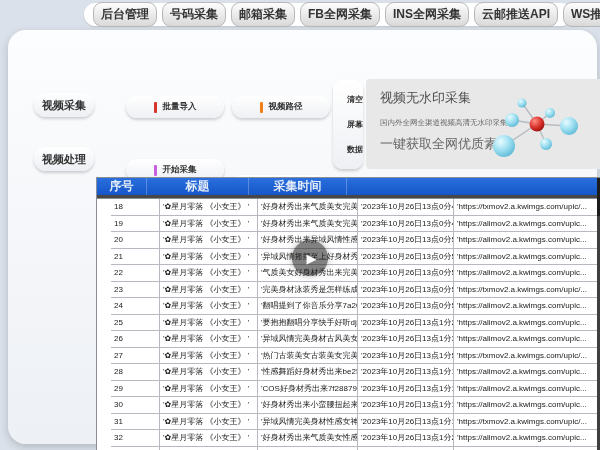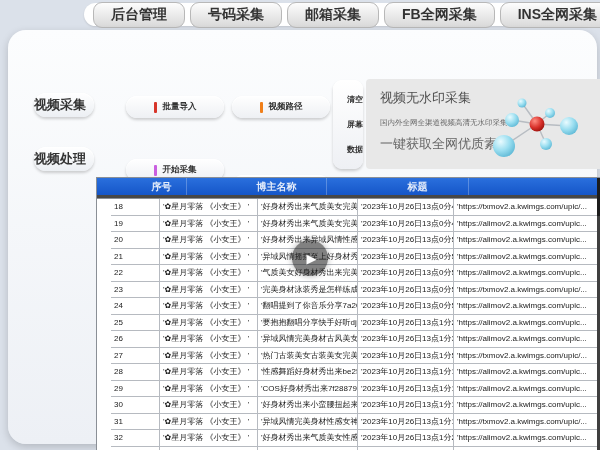--- a/index.html
+++ b/index.html
@@ -4,33 +4,33 @@
 <style>
   * { margin:0; padding:0; box-sizing:border-box; }
   html,body { width:600px; height:450px; overflow:hidden; }
   body { font-family:"Liberation Sans", sans-serif; background:#dbe1ea; }
   .stage { position:relative; width:600px; height:450px; }
 
   
   .navbar { position:absolute; left:84px; top:3px; width:488px; height:23px;
     background:#ffffff; border-radius:12px; display:flex; align-items:center;
     gap:5px; padding-left:9px; box-shadow:0 1px 2px rgba(0,0,0,.12); }
-  .tab { font-size:14px; font-weight:bold; color:#333; padding:3px 17px;
+  .tab { font-size:12px; font-weight:bold; color:#333; padding:3px 7px;
     background:linear-gradient(#fdfdfd,#d9d9d9); border:1px solid #b8b8b8;
     border-radius:9px; white-space:nowrap; cursor:pointer; }
   .tab.active { background:linear-gradient(#4aa0f7,#0e66d9); border-color:#0a56be; color:#fff; }
 
   
   .window { position:absolute; left:8px; top:30px; width:589px; height:414px;
     background:linear-gradient(180deg,#fcfdfe,#edf0f5); border-radius:18px;
     box-shadow:0 3px 8px rgba(0,0,0,.18); }
 
   .side-btn { position:absolute; width:60px; height:24px; border-radius:12px;
     background:linear-gradient(#ffffff,#eceff3); box-shadow:0 2px 3px rgba(0,0,0,.18), inset 0 1px 0 #fff;
-    font-size:13px; font-weight:bold; color:#333; display:flex; align-items:center; cursor:pointer;}
+    font-size:11px; font-weight:bold; color:#333; display:flex; align-items:center; justify-content:center; cursor:pointer;}
   .sb1 { left:26px; top:63px; } .sb2 { left:26px; top:117px; }
 
   .tool-btn { position:absolute; width:98px; height:22px; border-radius:11px;
     background:linear-gradient(#ffffff,#eef0f4); box-shadow:0 2px 3px rgba(0,0,0,.18), inset 0 1px 0 #fff;
     display:flex; align-items:center; justify-content:center; gap:6px; cursor:pointer; }
   .tool-btn .accent { width:3px; height:11px; border-radius:1px; }
   .tool-btn .lbl { font-size:8.5px; font-weight:bold; color:#333; }
   .tb0 { left:118px; top:66px; } .tb1 { left:224px; top:66px; }
   .tb2 { left:118px; top:101px;margin-top:28px; } .tb3 { left:224px; top:101px;margin-top:44px; }
 
@@ -45,23 +45,23 @@
     background:#e8e8e8; border-radius:4px; overflow:hidden; }
   .banner-title { position:absolute; left:14px; top:10px; font-size:13px; font-weight:normal; color:#4d4d4d; }
   .banner-sub1 { position:absolute; left:14px; top:39px; font-size:7.5px; color:#666; }
   .banner-sub2 { position:absolute; left:14px; top:56px; font-size:13px; color:#666; }
   .net { position:absolute; right:2px; top:2px; }
 
   
   .tbl { position:absolute; left:88px; top:147px; width:505px; height:285px;
     border:1px solid #8a8f96; background:#fff; }
   .thead { display:flex; height:17px; background:linear-gradient(#2a6fdd,#1556c8); }
-  .th { font-size:10px; font-weight:bold; color:rgba(255,255,255,.88);
+  .th { font-size:12px; font-weight:bold; color:rgba(255,255,255,.88);
     display:flex; align-items:center; justify-content:center;
-    border-right:1px solid rgba(255,255,255,.25); overflow:hidden; white-space:nowrap;margin-left:40px; }
+    border-right:1px solid rgba(255,255,255,.25); overflow:hidden; white-space:nowrap; }
   .sliver { height:4px; background:#474747; border-bottom:1px solid #8a8f96; }
   .tr { display:flex; height:16.5px; background:#fff; border-bottom:1px solid #b6bac0;margin-left:14px; }
   .td { font-size:8px; color:#1a1a1a; line-height:15.5px; padding-left:3px;
     border-right:1px solid #b6bac0; overflow:hidden; white-space:nowrap; }
   .c0 { width:50px; } .c1 { width:100px; } .c2 { width:102px; }
   .c3 { width:98px; } .c4 { width:149px; border-right:none; }
   .scrollbar { position:absolute; left:589px; top:148px; width:6px; height:283px;
     background:#3f3f3f; border-radius:1px; cursor:pointer; }
   .scroll-thumb { width:6px; height:38px; background:#1c1c1c; }
 
@@ -152,22 +152,22 @@
         <circle cx="96" cy="45" r="9" fill="url(#gCyan)"></circle>
         <circle cx="73" cy="63" r="6" fill="url(#gCyan)"></circle>
         <circle cx="31" cy="65" r="11" fill="url(#gCyan)"></circle>
         <circle cx="64" cy="43" r="7.5" fill="url(#gRed)"></circle>
       </svg>
     </div>
 
     <div class="tbl">
       <div class="thead">
           <div class="th c0">序号</div>
-          <div class="th c1">博主名称</div>
           <div class="th c2">标题</div>
+          <div class="th c3">采集时间</div>
         </div>
       <div class="sliver"></div>
       <div>
           <div class="tr">
             <div class="td c0">18</div>
             <div class="td c1">'✿星月零落 《小女王》 '</div>
             <div class="td c2">'好身材秀出来气质美女完美身...</div>
             <div class="td c3">'2023年10月26日13点0分46秒'</div>
             <div class="td c4">'https://txmov2.a.kwimgs.com/upic/...</div>
           </div>

